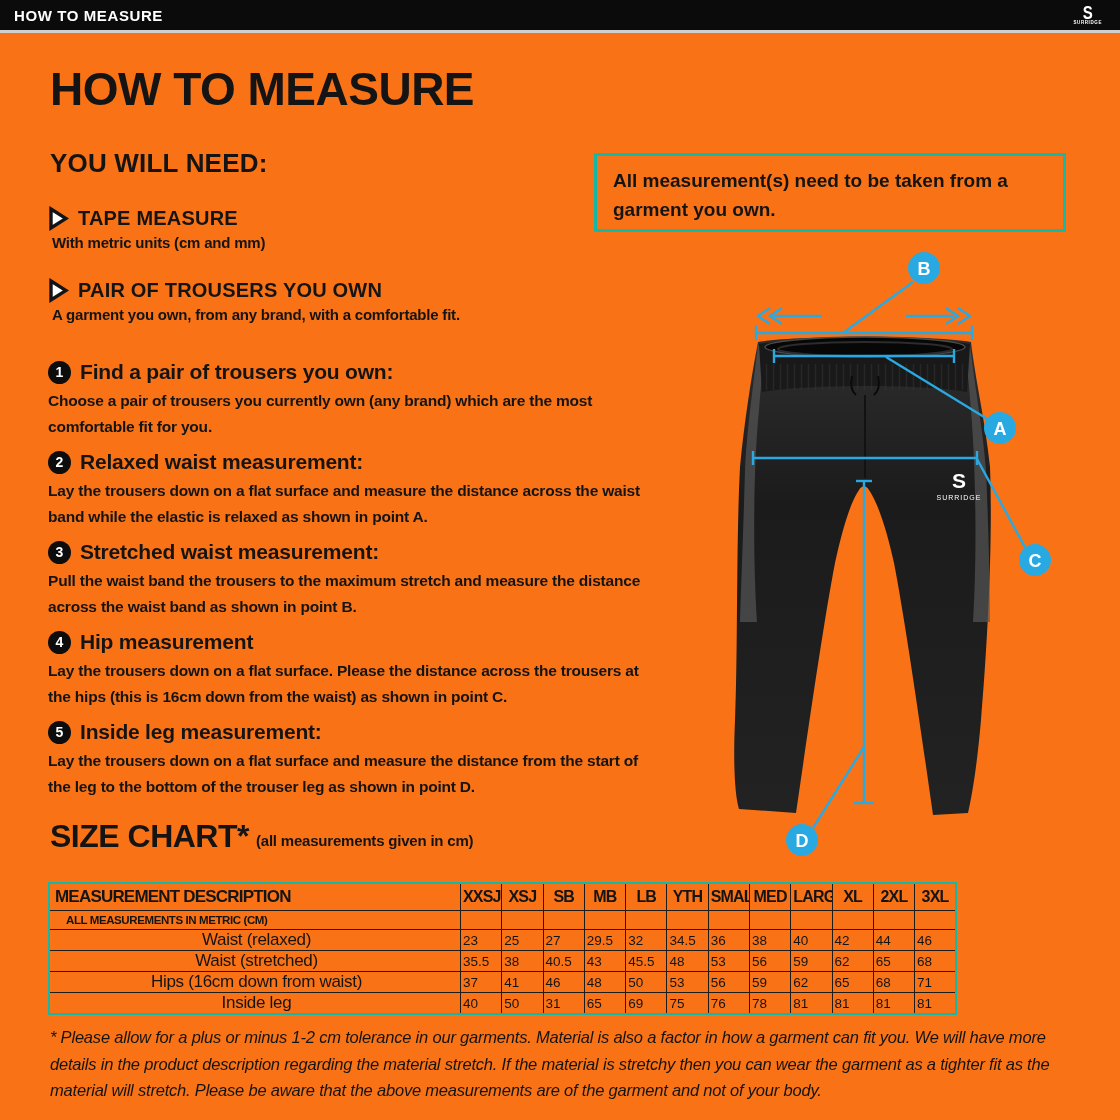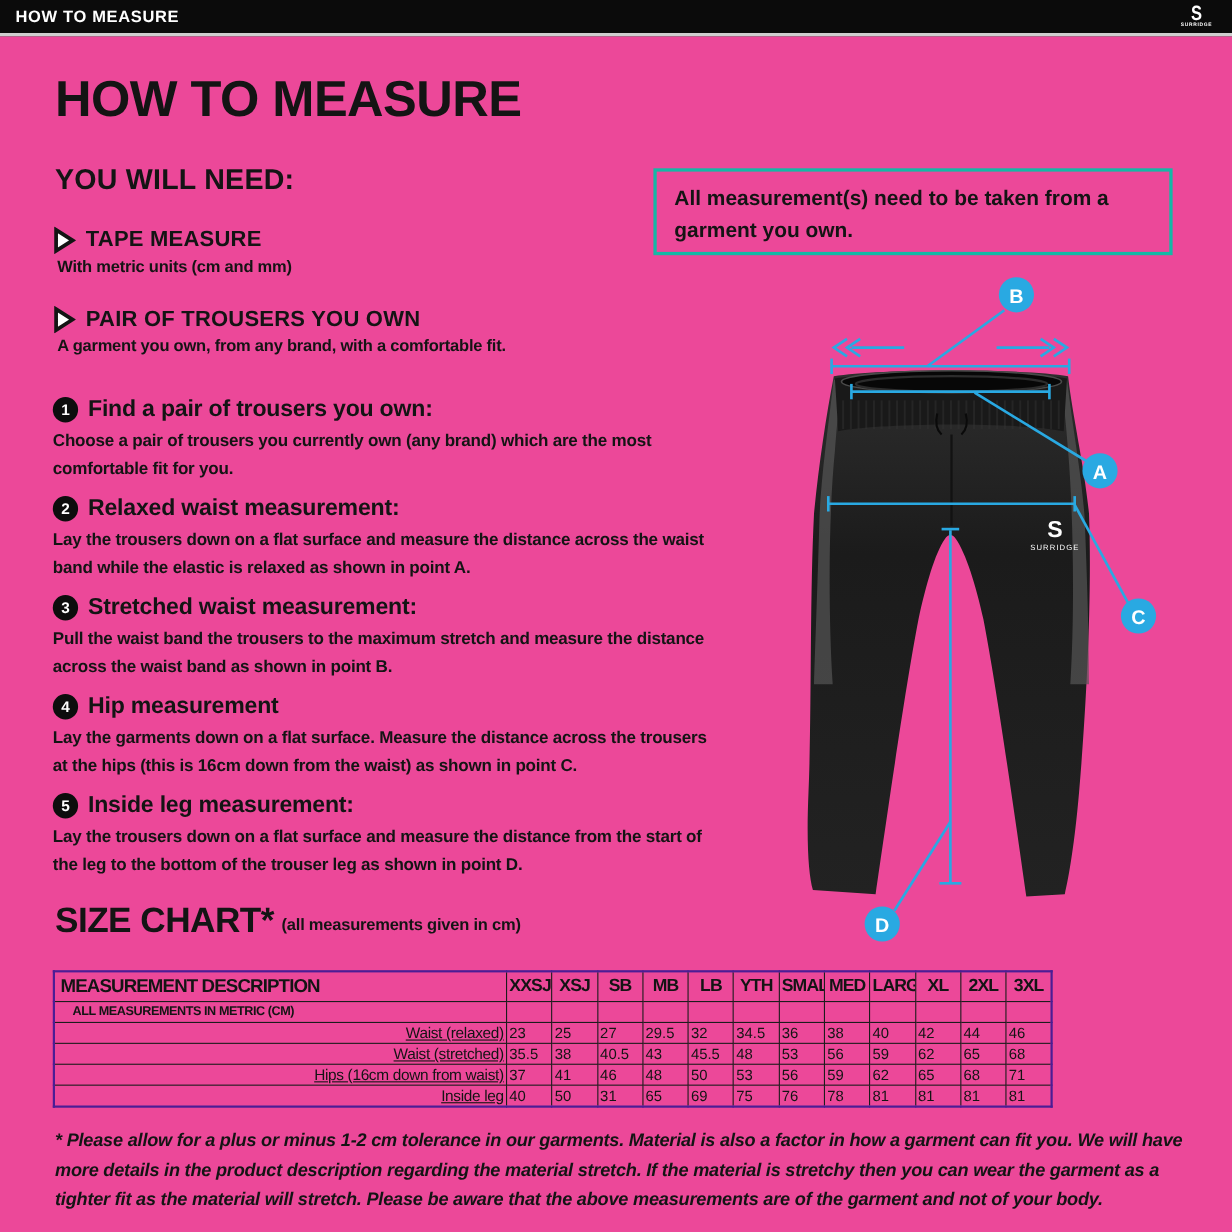--- a/index.html
+++ b/index.html
@@ -1,16 +1,16 @@
 <!DOCTYPE html>
 <html><head>
 <meta charset="utf-8">
 <style>
   html,body{margin:0;padding:0;background:#fff;}
-  .page{position:relative;width:1120px;height:1120px;background:#ec4899;overflow:hidden;
+  .page{position:relative;width:1120px;height:1120px;background:#f97316;overflow:hidden;
         font-family:"Liberation Sans",sans-serif;color:#141414;}
 
   
   .topbar{position:absolute;left:0;top:0;width:1120px;height:30px;background:#0b0b0b;
           border-bottom:3px solid #cfcfcf;display:flex;align-items:center;justify-content:space-between;}
   .topbar-title{color:#fff;font-weight:bold;font-size:15px;letter-spacing:.6px;padding-left:14px;}
   .topbar-logo{display:flex;flex-direction:column;align-items:center;padding-right:18px;line-height:1;}
   .topbar-logo .s{color:#fff;font-weight:bold;font-size:15px;transform:scaleY(1.25);}
   .topbar-logo .b{color:#fff;font-weight:bold;font-size:4.5px;letter-spacing:.6px;margin-top:1px;}
 
@@ -36,30 +36,30 @@
          font-size:14px;display:flex;align-items:center;justify-content:center;flex:0 0 auto;}
   .step .stitle{font-size:21px;font-weight:bold;letter-spacing:-.2px;}
   .step .sbody{font-size:15.5px;font-weight:bold;line-height:1.68;margin-top:4px;letter-spacing:-.2px;}
 
   
   .sc-head{position:absolute;left:50px;top:820px;display:flex;align-items:flex-end;}
   .sc-title{font-size:32px;font-weight:bold;letter-spacing:-.5px;line-height:1;}
   .sc-sub{font-size:15px;font-weight:bold;margin-left:7px;padding-bottom:3px;letter-spacing:-.2px;}
 
   table.size{position:absolute;left:48px;top:882px;width:909px;border-collapse:collapse;
-             table-layout:fixed;border:2px solid #4c1d95;}
+             table-layout:fixed;border:2px solid #14b8a6;}
   table.size th,table.size td{border:1px solid #1c1c1c;padding:0 2px;overflow:hidden;white-space:nowrap;}
   table.size th{font-size:16px;font-weight:bold;letter-spacing:-.8px;height:26px;text-align:center;}
   table.size th.desc{text-align:left;padding-left:5px;width:403px;font-size:17px;}
   table.size td.sub{font-size:11.5px;font-weight:bold;letter-spacing:-.4px;height:16px;text-align:left;padding-left:16px;}
-  table.size td.lbl{font-size:14px;height:18px;text-align:right;padding-left:5px;letter-spacing:-.3px;text-decoration:underline;}
+  table.size td.lbl{font-size:17px;height:18px;text-align:center;padding-left:5px;letter-spacing:-.3px;}
   table.size td.val{font-size:13.5px;text-align:left;height:18px;}
 
   
-  .footer{position:absolute;left:50px;top:1024px;width:1045px;font-size:16.5px;font-weight:bold;
+  .footer{position:absolute;left:50px;top:1024px;width:1045px;font-size:16.5px;font-weight:normal;
           font-style:italic;line-height:1.62;letter-spacing:-.2px;}
 
   
   .diagram{position:absolute;left:700px;top:240px;width:420px;height:630px;}
   .anno{stroke:#29A9E2;stroke-width:2.4;fill:none;}
   .dot{fill:#29A9E2;}
   .dotTxt{fill:#fff;font-weight:bold;font-size:18px;font-family:"Liberation Sans",sans-serif;text-anchor:middle;}
   .gLogo{fill:#fff;font-family:"Liberation Sans",sans-serif;text-anchor:middle;}
 </style>
 </head>
@@ -124,21 +124,21 @@
       <div class="stitle">Stretched waist measurement:</div>
     </div>
     <div class="sbody">Pull the waist band the trousers to the maximum stretch and measure the distance across the waist band as shown in point B.</div>
   </div>
 
   <div class="step" style="top:630px;">
     <div class="trow">
       <div class="badge">4</div>
       <div class="stitle">Hip measurement</div>
     </div>
-    <div class="sbody">Lay the garments down on a flat surface. Measure the distance across the trousers at the hips (this is 16cm down from the waist) as shown in point C.</div>
+    <div class="sbody">Lay the trousers down on a flat surface. Please the distance across the trousers at the hips (this is 16cm down from the waist) as shown in point C.</div>
   </div>
 
   <div class="step" style="top:720px;">
     <div class="trow">
       <div class="badge">5</div>
       <div class="stitle">Inside leg measurement:</div>
     </div>
     <div class="sbody">Lay the trousers down on a flat surface and measure the distance from the start of the leg to the bottom of the trouser leg as shown in point D.</div>
   </div>
 

